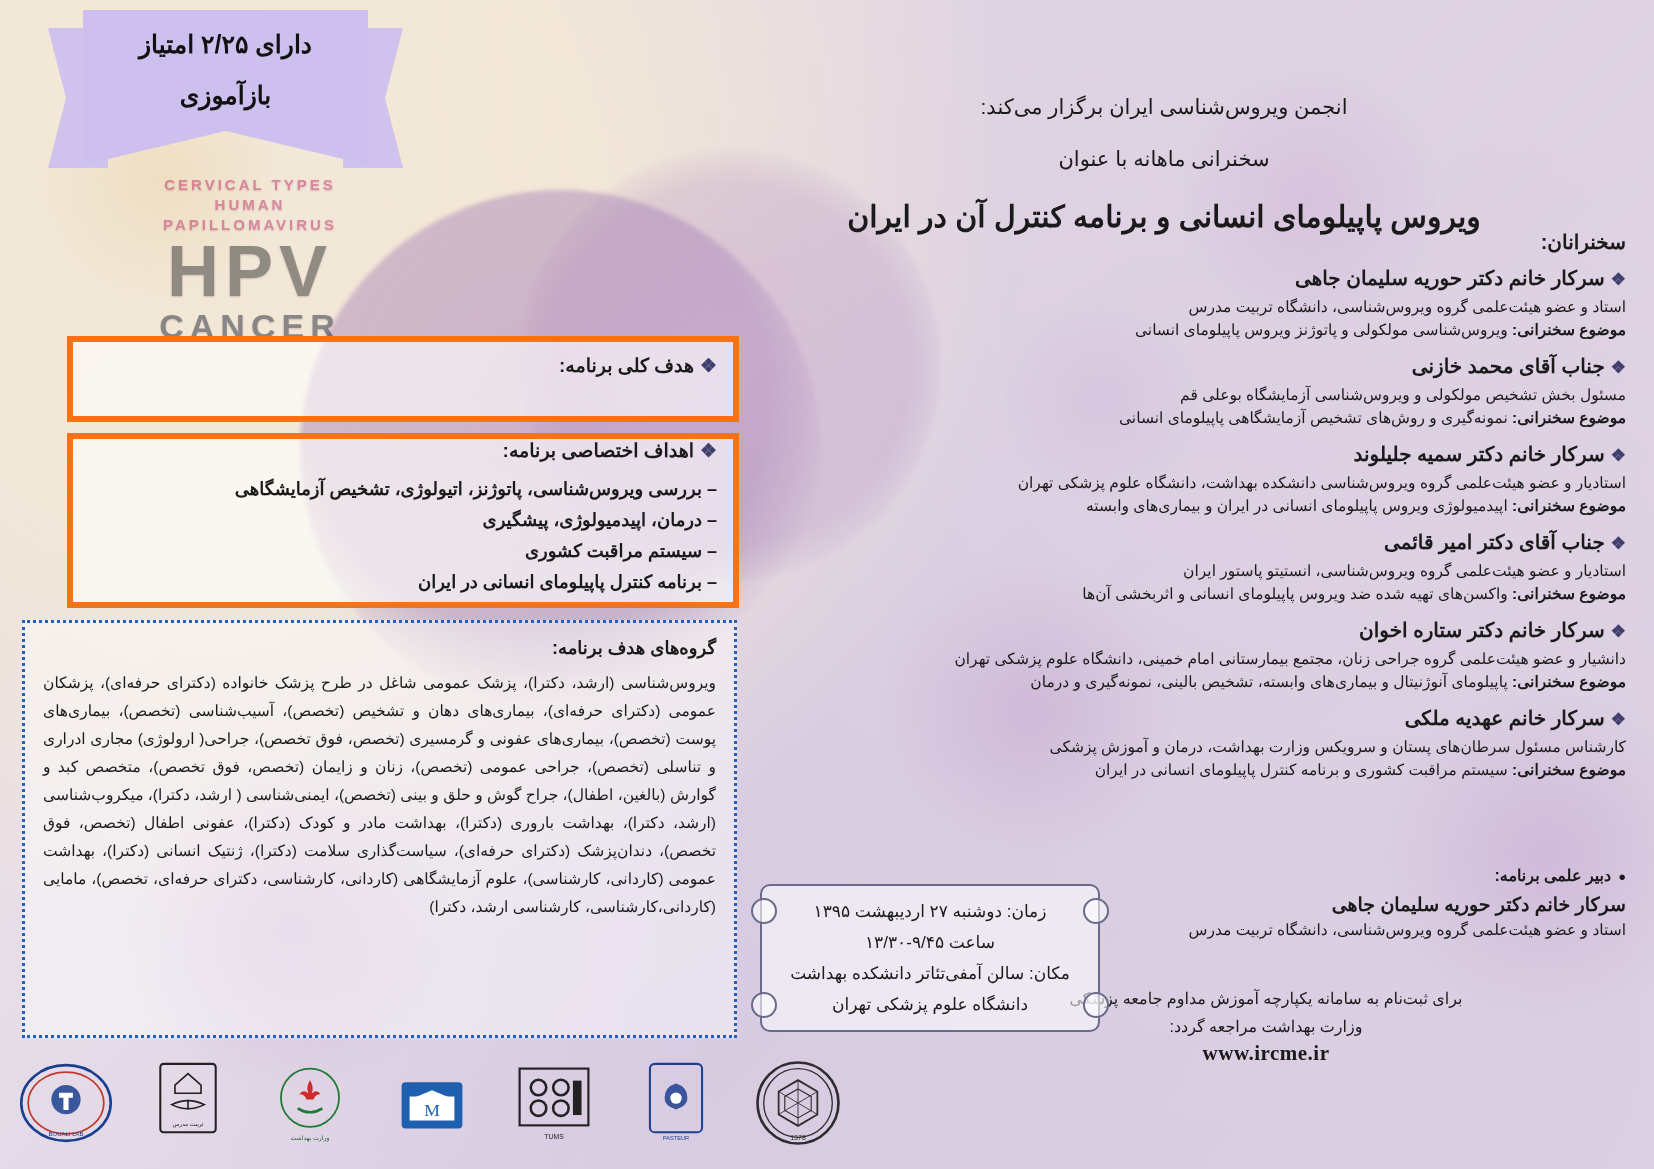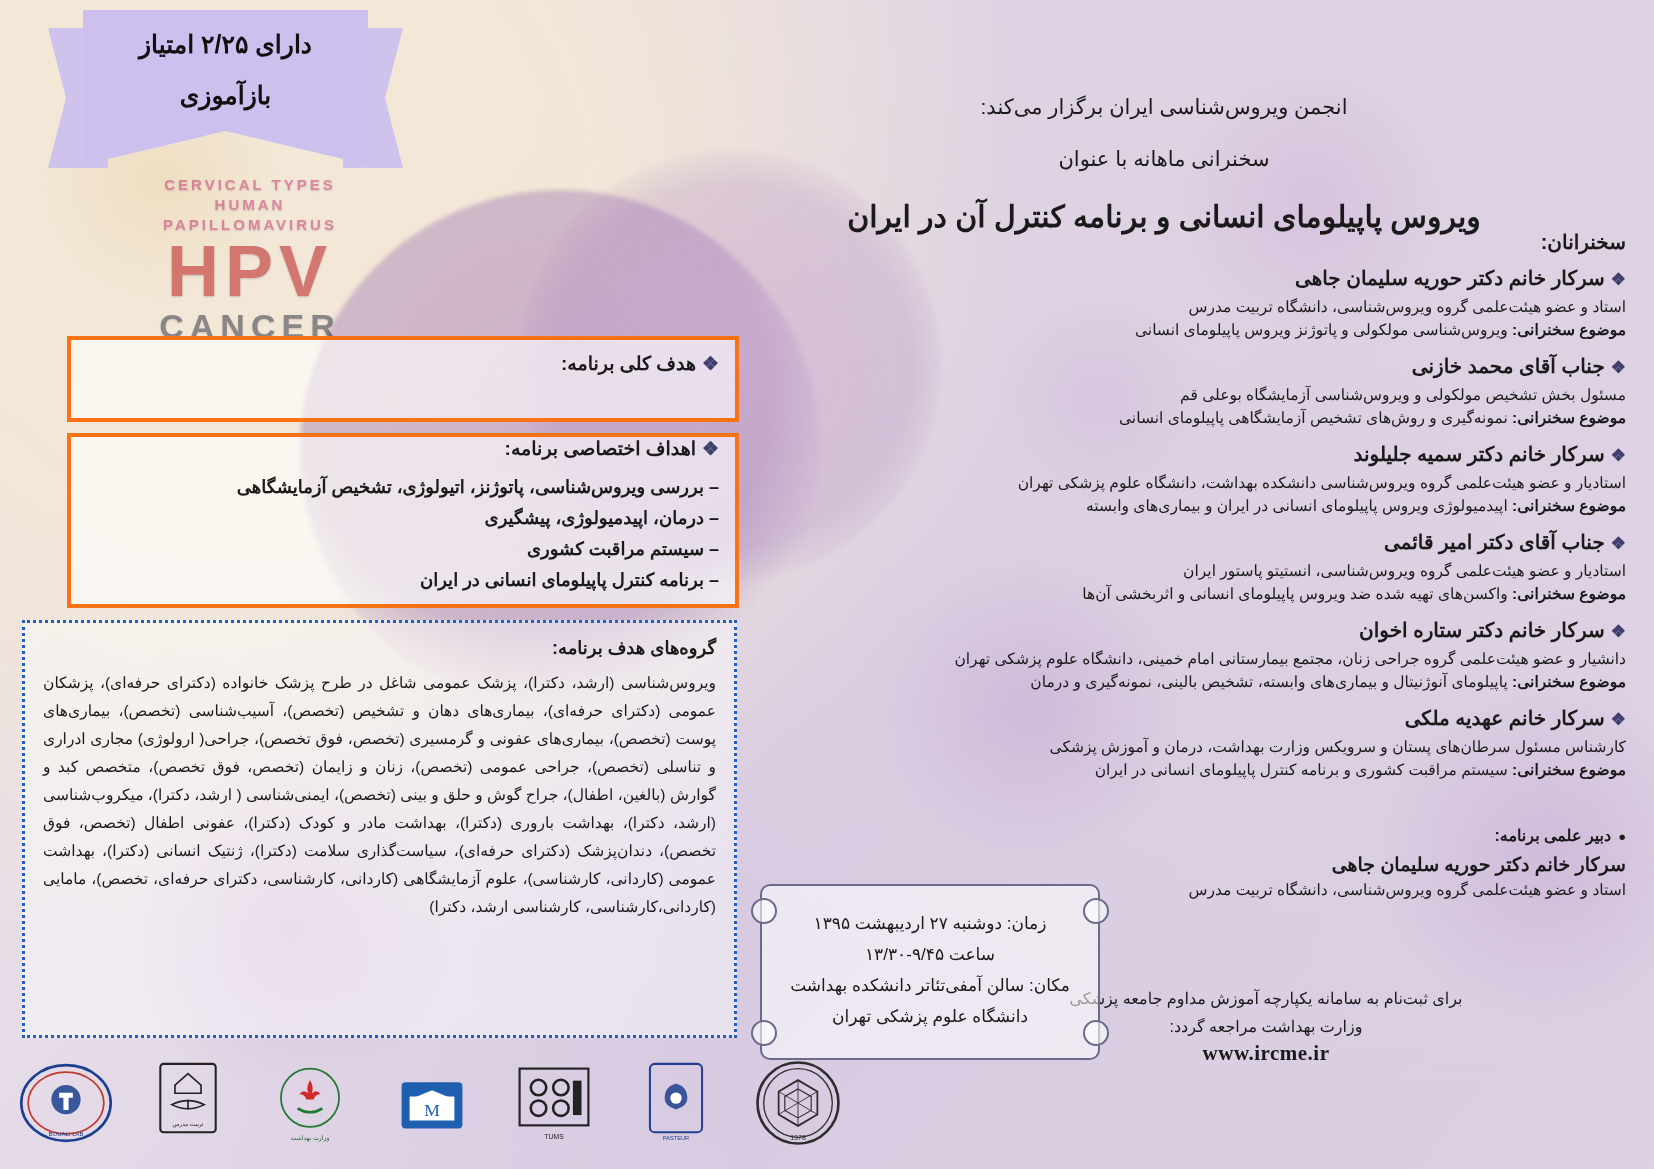--- a/index.html
+++ b/index.html
@@ -40,21 +40,21 @@
 
   
   #hpvart{
     position:absolute;left:40px;top:175px;width:420px;height:220px;
     opacity:.55;color:#f6efe4;text-align:center;
     font-family:"Liberation Sans", sans-serif;
     text-shadow:0 1px 2px rgba(90,60,90,.5);
     pointer-events:none;
   }
   #hpvart .small{font-size:15px;letter-spacing:3px;font-weight:bold;line-height:20px;color:#be185d;opacity:.85;}
-  #hpvart .big{font-size:72px;font-weight:bold;letter-spacing:6px;line-height:72px;color:#b91c1c;}
+  #hpvart .big{font-size:72px;font-weight:bold;letter-spacing:6px;line-height:72px;color:#404040;}
   #hpvart .mid{font-size:34px;font-weight:bold;letter-spacing:6px;color:#0f172a;opacity:.85;}
 
   
   #ribbon{position:absolute;left:48px;top:10px;width:355px;height:175px;}
   .ribbon-tail{position:absolute;top:18px;width:60px;height:140px;background:#cfc3ee;
      clip-path:polygon(0 0,100% 0,100% 100%,0 100%,28% 50%);}
   .ribbon-tail.left{left:0;clip-path:polygon(0 0,100% 0,100% 100%,0 100%,30% 50%);}
   .ribbon-tail.right{right:0;clip-path:polygon(100% 0,0 0,0 100%,100% 100%,70% 50%);}
   .ribbon-main{position:absolute;left:35px;top:0;width:285px;height:155px;background:#cdc0ef;
      clip-path:polygon(0 0,100% 0,100% 100%,50% 78%,0 100%);
@@ -71,51 +71,51 @@
   #speakers{position:absolute;right:28px;top:230px;width:740px;direction:rtl;text-align:right;}
   #speakers .sec-label{font-size:20px;font-weight:bold;margin-bottom:12px;}
   .sp{margin-bottom:13px;}
   .sp .nm{font-size:20px;font-weight:bold;margin-bottom:5px;}
   .sp .nm .bullet{color:#3f3f6e;font-size:17px;margin-left:6px;}
   .sp .af{font-size:15.5px;line-height:23px;}
   .sp .tp{font-size:15.5px;line-height:23px;}
   .sp .tp b{font-weight:bold;}
 
   #secretary{position:absolute;right:28px;top:826px;width:740px;direction:rtl;text-align:right;}
-  #secretary .hd{font-size:16px;font-weight:bold;margin-bottom:8px;}
+  #secretary .hd{font-size:16px;font-weight:bold;margin-bottom:8px;margin-top:40px;}
   #secretary .hd .dot{font-size:13px;margin-left:7px;}
   #secretary .nm{font-size:19px;font-weight:bold;margin-bottom:5px;}
   #secretary .af{font-size:15.5px;}
 
   #register{position:absolute;right:28px;top:985px;width:720px;direction:rtl;text-align:center;}
   #register .ln{font-size:16px;line-height:28px;}
   #register .url{font-size:21px;font-weight:bold;font-family:"Liberation Serif",serif;letter-spacing:.5px;direction:ltr;}
 
   
-  .box{position:absolute;background:rgba(255,255,255,.62);border:4px solid #f97316;direction:rtl;}
+  .box{position:absolute;background:rgba(255,255,255,.62);border:6px solid #f97316;direction:rtl;}
   #goal{left:67px;top:336px;width:672px;height:86px;padding:12px 16px;box-sizing:border-box;}
   #goal .h{font-size:19px;font-weight:bold;margin-bottom:12px;}
   #goal .h .dia{color:#3f3f6e;margin-left:6px;}
   #goal .t{font-size:18px;font-weight:bold;}
 
   #specific{left:67px;top:433px;width:672px;height:175px;padding:0 16px;box-sizing:border-box;}
   #specific .h{font-size:19px;font-weight:bold;margin-bottom:12px;}
   #specific .h .dia{color:#3f3f6e;margin-left:6px;}
   #specific li{list-style:none;font-size:18px;font-weight:bold;line-height:31px;}
 
   #targets{position:absolute;left:22px;top:620px;width:715px;height:418px;
     border:3px dotted #1e5fbf;background:rgba(255,255,255,.45);
     padding:14px 18px;box-sizing:border-box;direction:rtl;text-align:right;}
   #targets .h{font-size:18px;font-weight:bold;margin-bottom:10px;}
   #targets .t{font-size:15.5px;line-height:28px;text-align:justify;}
 
   
-  #event{position:absolute;left:760px;top:884px;width:340px;height:176px;
+  #event{position:absolute;left:760px;top:884px;width:340px;height:148px;
     border:2px solid #6a6a8a;border-radius:10px;background:rgba(255,255,255,.55);
-    direction:rtl;text-align:center;padding-top:22px;box-sizing:border-box;}
+    direction:rtl;text-align:center;padding-top:10px;box-sizing:border-box;}
   #event div{font-size:17px;line-height:31px;}
   .knob{position:absolute;width:22px;height:22px;border:2px solid #6a6a8a;border-radius:50%;background:rgba(255,255,255,.6);}
   .k1{left:-11px;top:12px;}
   .k2{right:-11px;top:12px;}
   .k3{left:-11px;bottom:12px;}
   .k4{right:-11px;bottom:12px;}
 
   
   #logos{position:absolute;left:18px;bottom:18px;display:flex;align-items:flex-end;gap:26px;}
   .logo{width:96px;height:96px;display:flex;flex-direction:column;align-items:center;justify-content:center;}

